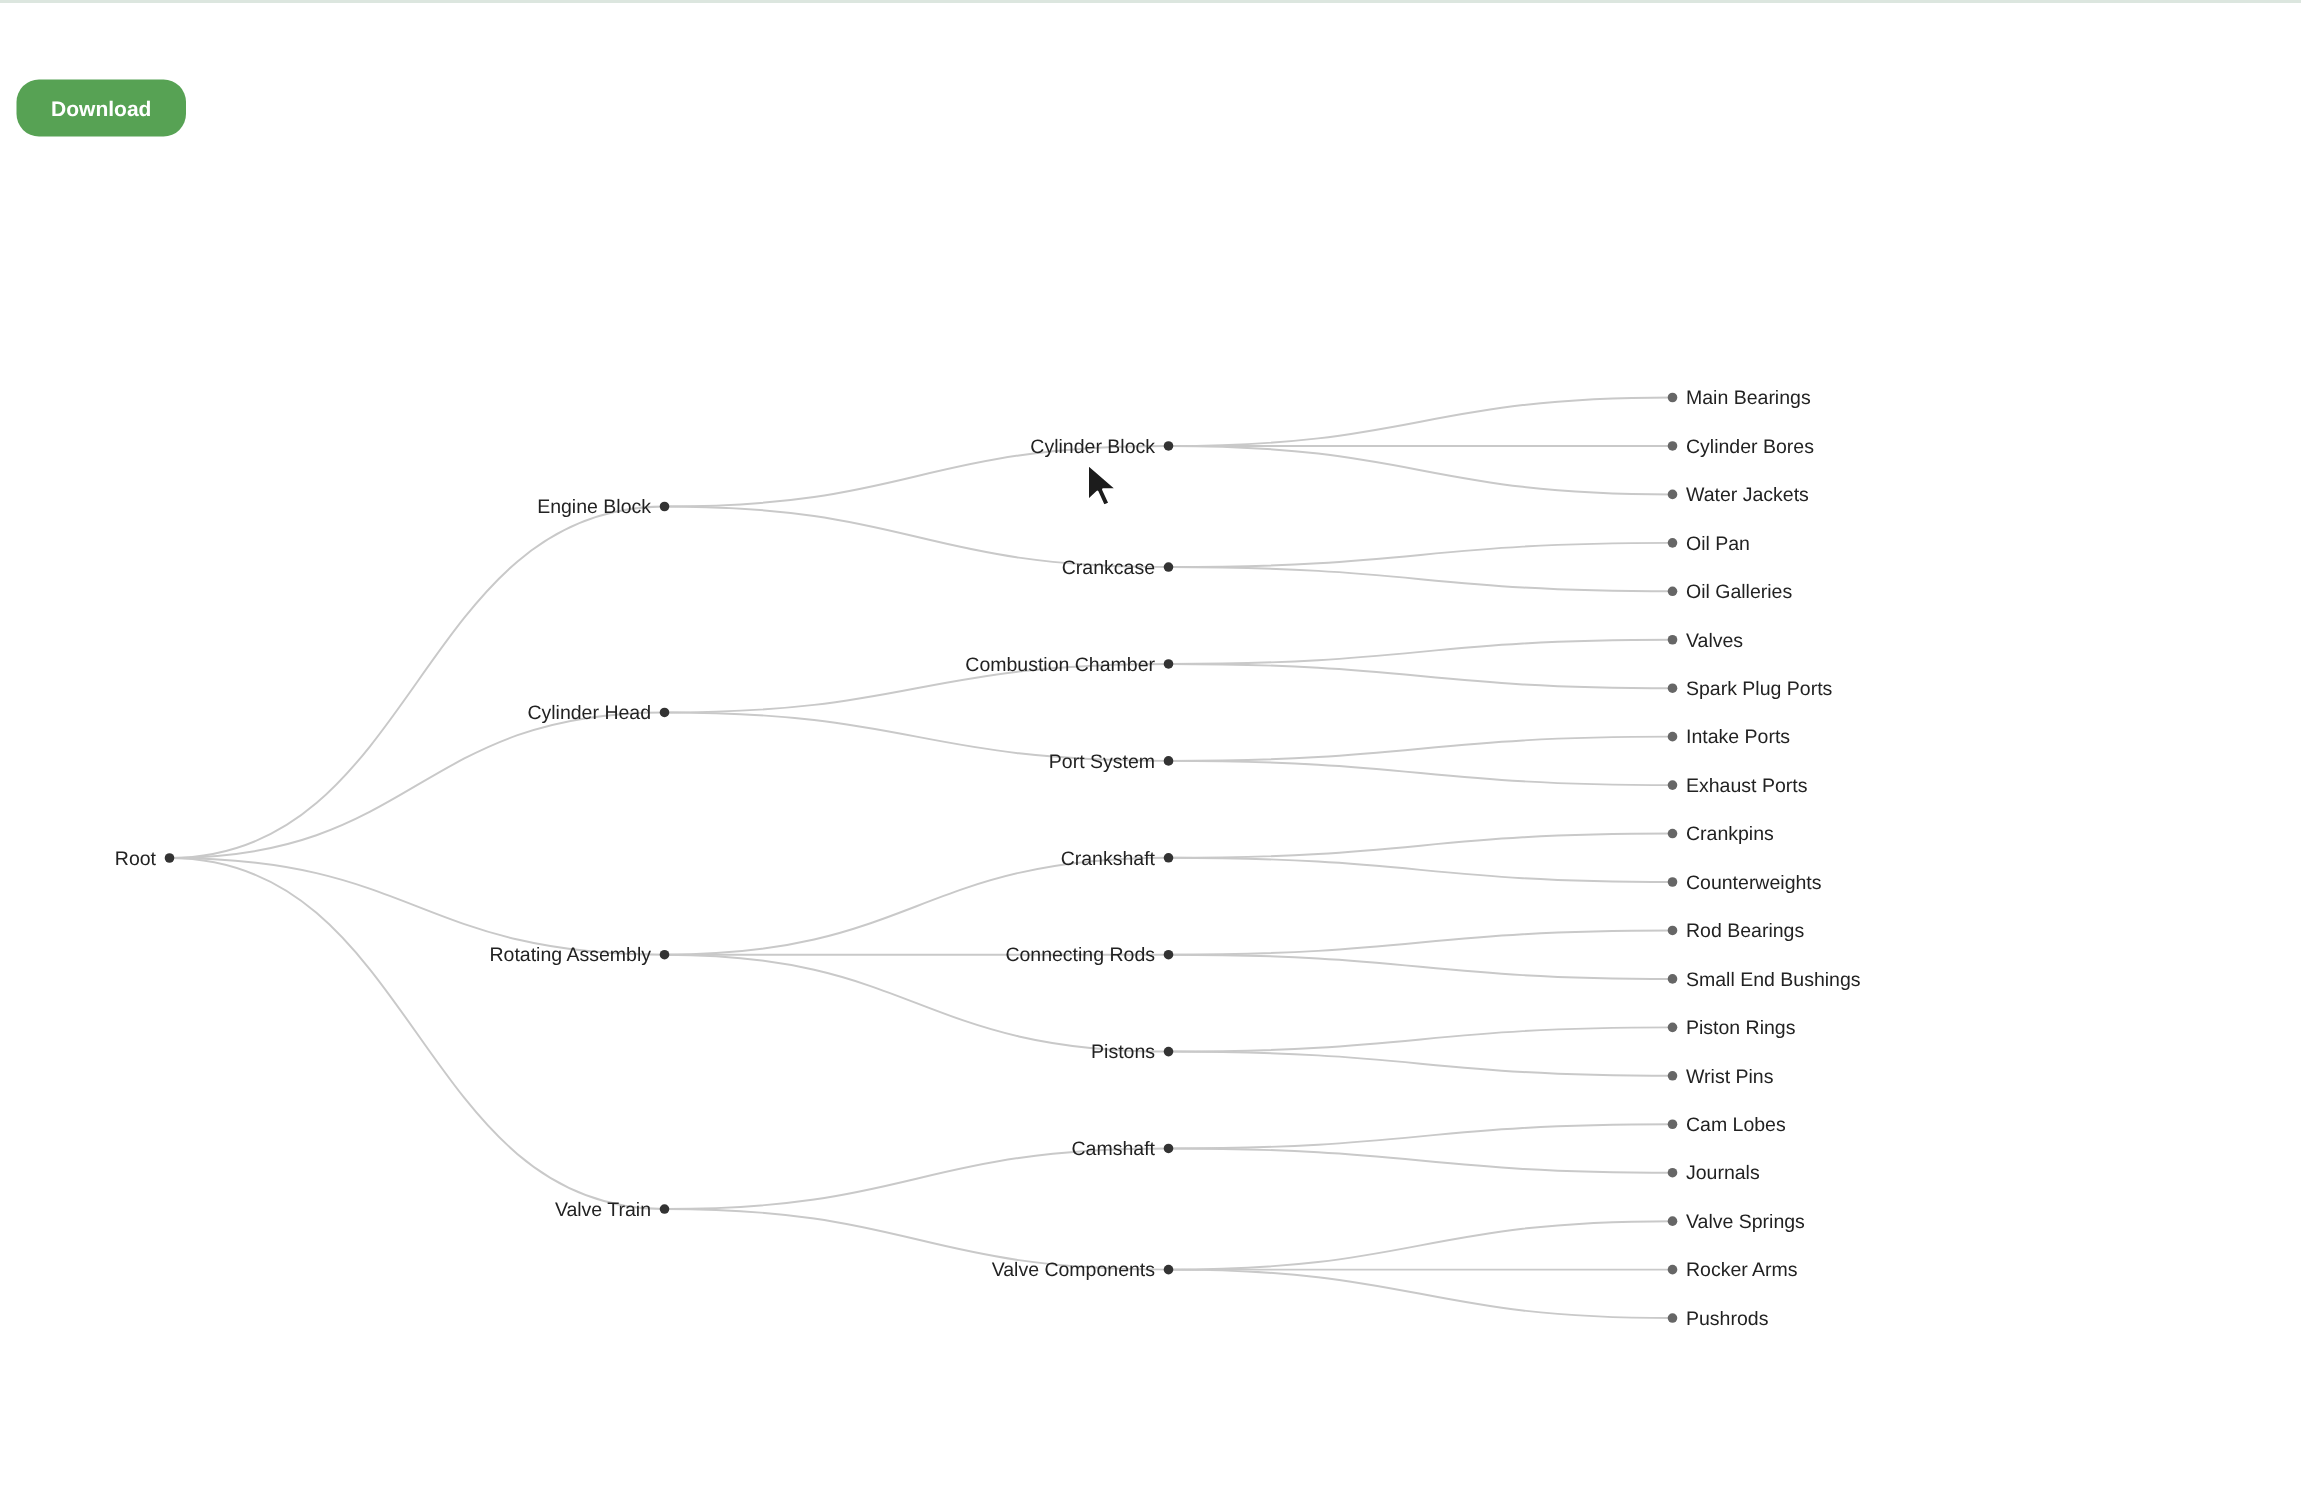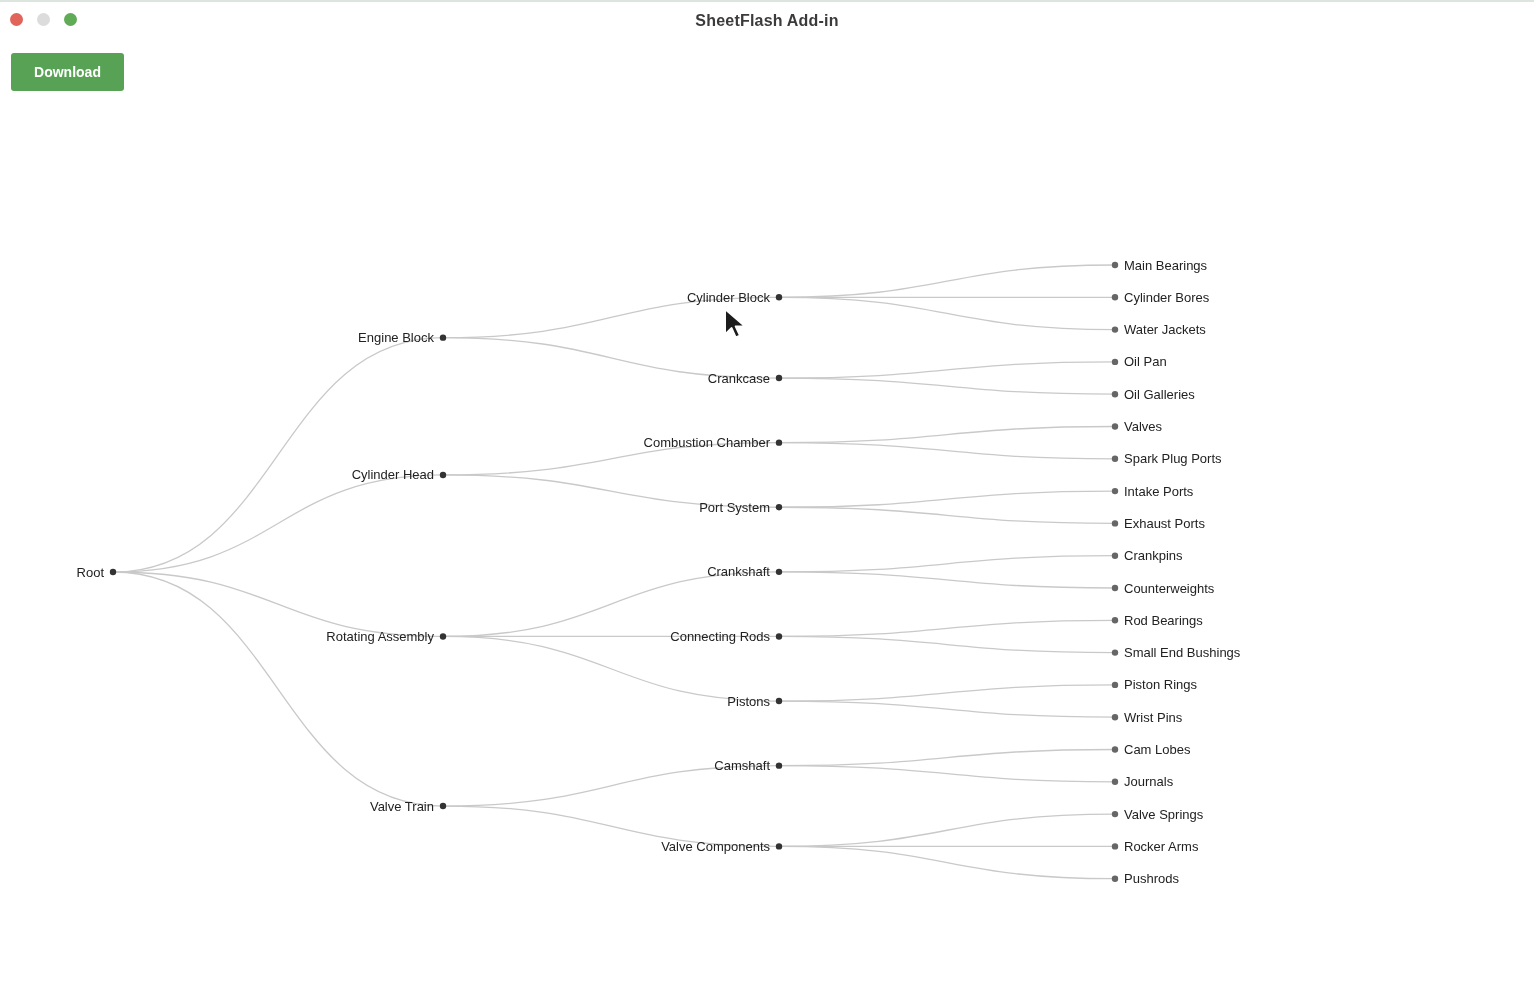--- a/index.html
+++ b/index.html
@@ -20,46 +20,38 @@
   .traffic-lights { position: absolute; left: 10px; top: 11px; display: flex; gap: 14px; }
   .tl { width: 13px; height: 13px; border-radius: 50%; display: inline-block; }
   .tl.red   { background: var(--traffic-red, #e2635a); }
   .tl.gray  { background: var(--traffic-gray, #dcdcdc); }
   .tl.green { background: var(--traffic-green, #5fab56); }
   .download-btn {
     position: absolute; left: 11px; top: 51px;
     width: 113px; height: 38px;
     background: var(--accent-green, #57a254);
     color: #ffffff;
-    border: none; border-radius: 3px;
+    border: none; border-radius: 15px;
     font-family: "Liberation Sans", sans-serif;
     font-size: 14px; font-weight: 600;
     cursor: pointer;
   }
   #tree-svg { position: absolute; left: 0; top: 0; }
   #tree-svg text {
     font-family: "Liberation Sans", sans-serif;
     font-size: 13px;
     fill: var(--label-color, #222222);
   }
   .cursor { position: absolute; left: 724px; top: 306px; pointer-events: none; }
 </style>
 </head>
 <body>
 
 <div class="window">
 
-  <div class="titlebar">
-    <div class="traffic-lights">
-      <span class="tl red"></span>
-      <span class="tl gray"></span>
-      <span class="tl green"></span>
-    </div>
-    <div class="window-title">SheetFlash Add-in</div>
-  </div>
 
   <button class="download-btn">Download</button>
 
   <svg id="tree-svg" width="1534" height="1006">
       <g>
         <path d="M113,570C278,570 278,335.67499999999995 443,335.67499999999995" fill="none" stroke="#c9c9c9" stroke-width="1.3"></path>
         <path d="M443,335.67499999999995C611,335.67499999999995 611,295.3 779,295.3" fill="none" stroke="#c9c9c9" stroke-width="1.3"></path>
         <path d="M779,295.3C947,295.3 947,263 1115,263" fill="none" stroke="#c9c9c9" stroke-width="1.3"></path>
         <path d="M779,295.3C947,295.3 947,295.3 1115,295.3" fill="none" stroke="#c9c9c9" stroke-width="1.3"></path>
         <path d="M779,295.3C947,295.3 947,327.6 1115,327.6" fill="none" stroke="#c9c9c9" stroke-width="1.3"></path>

